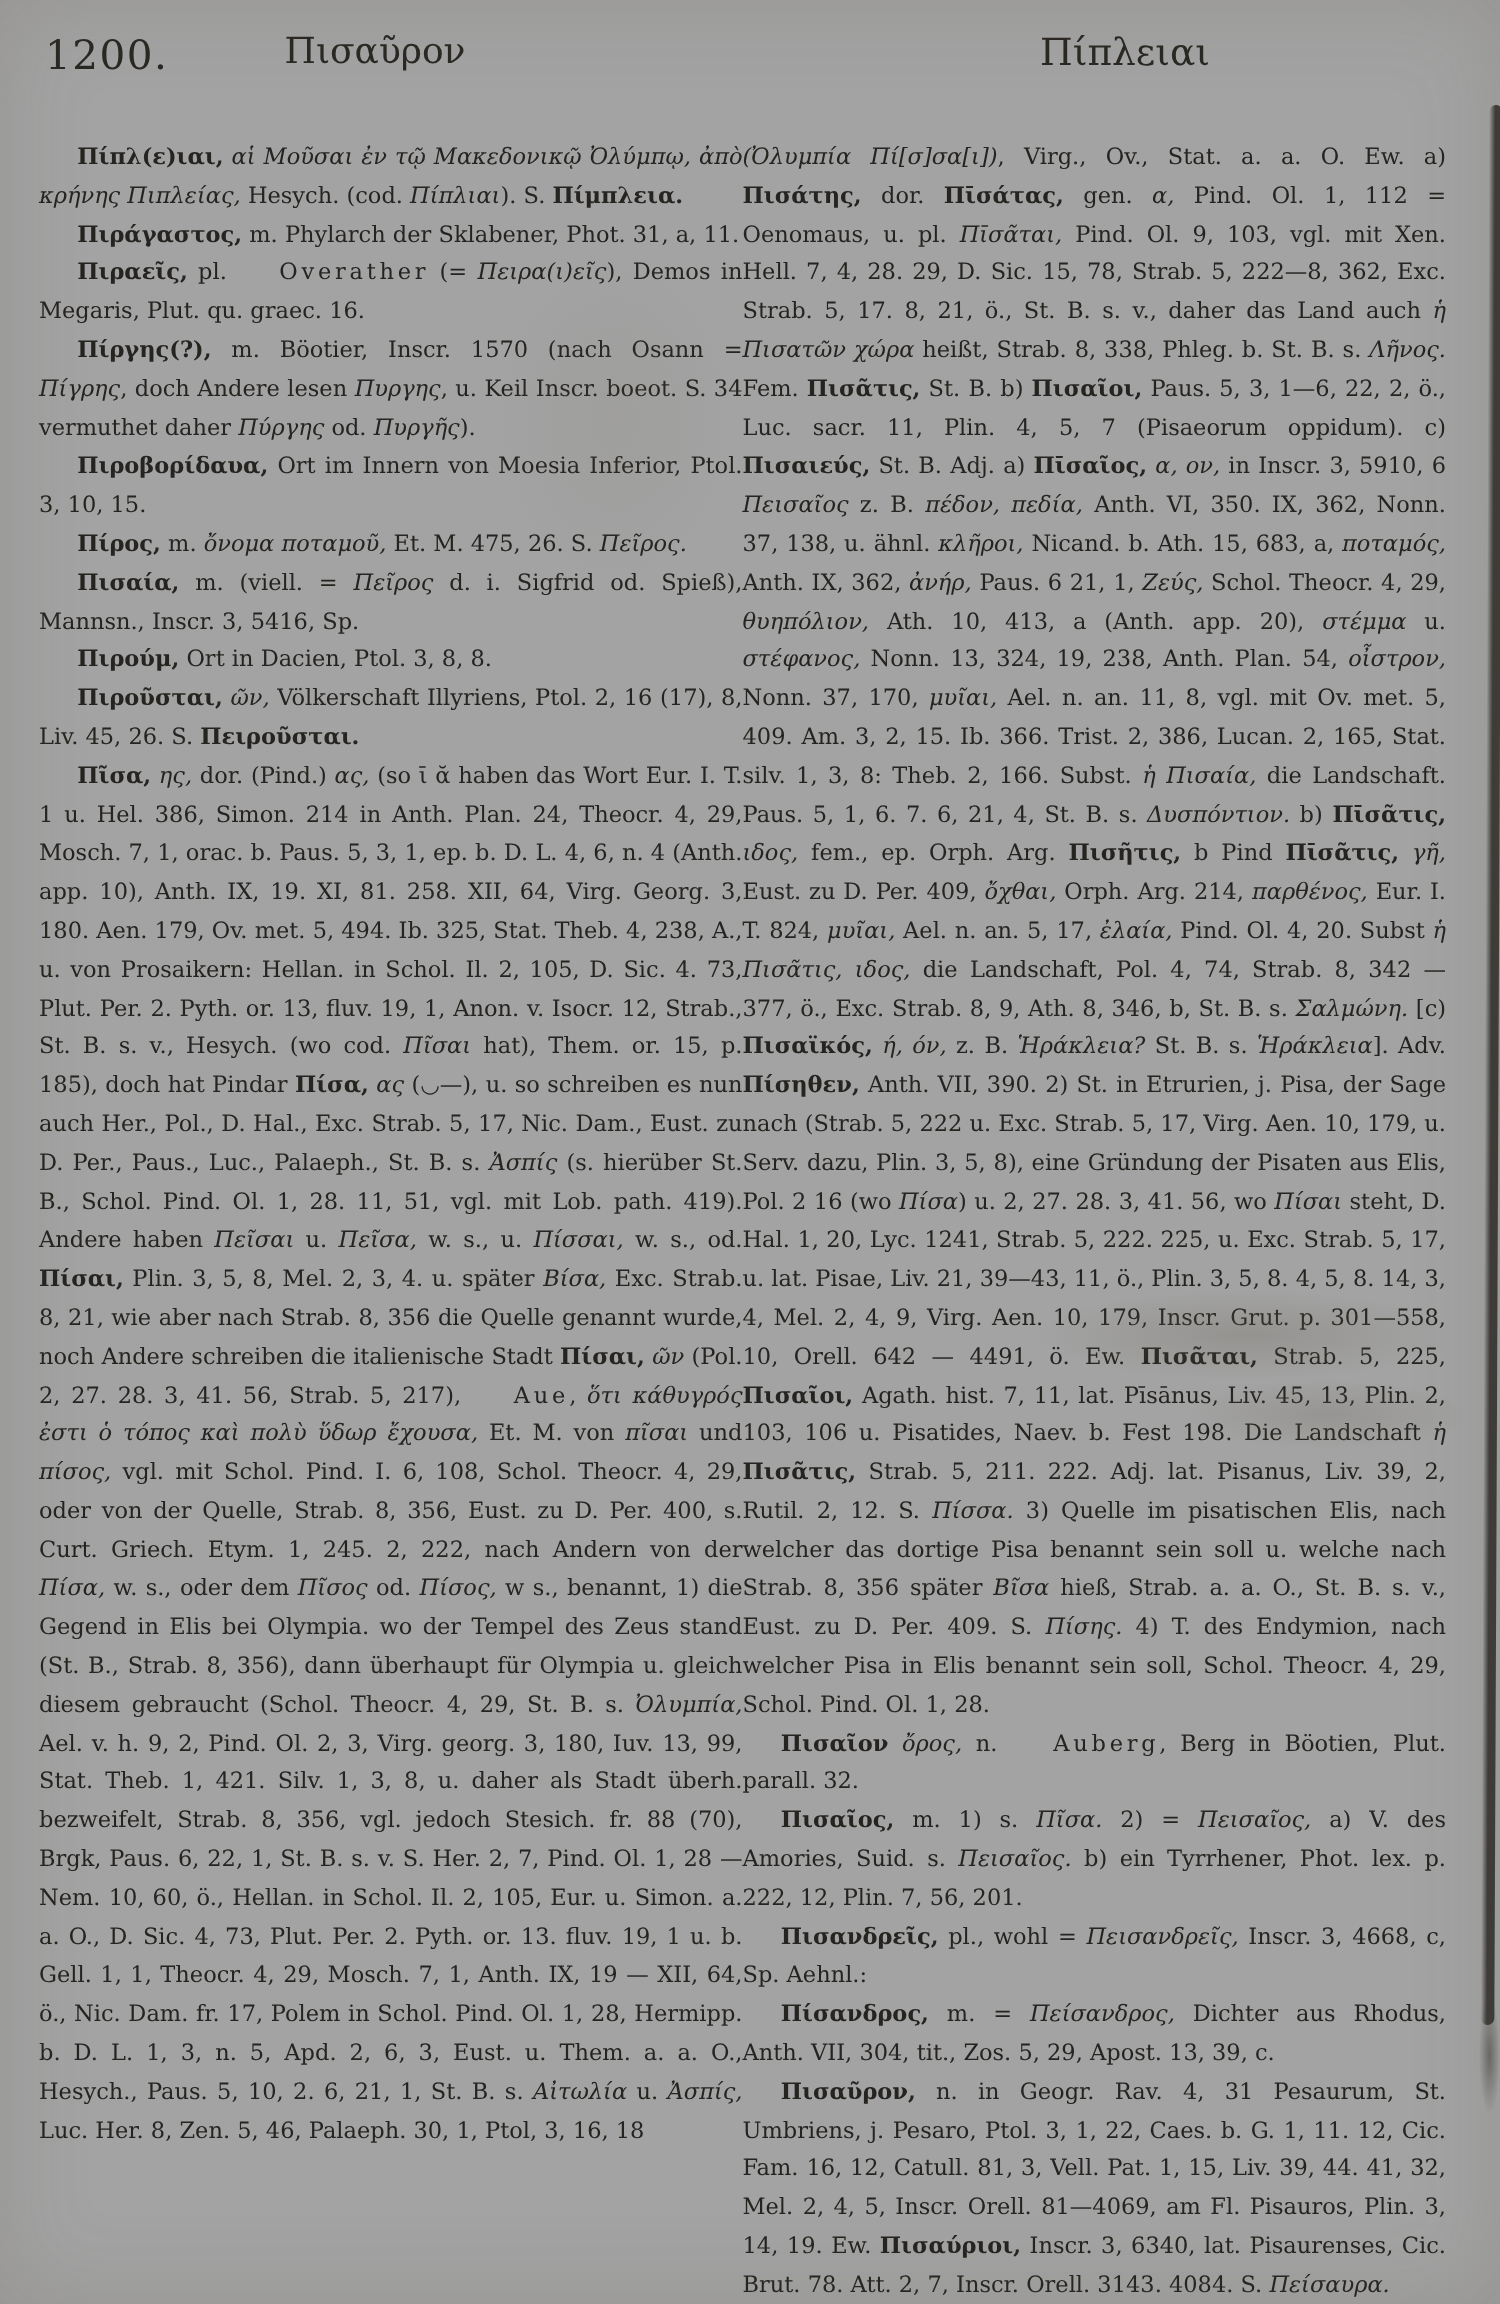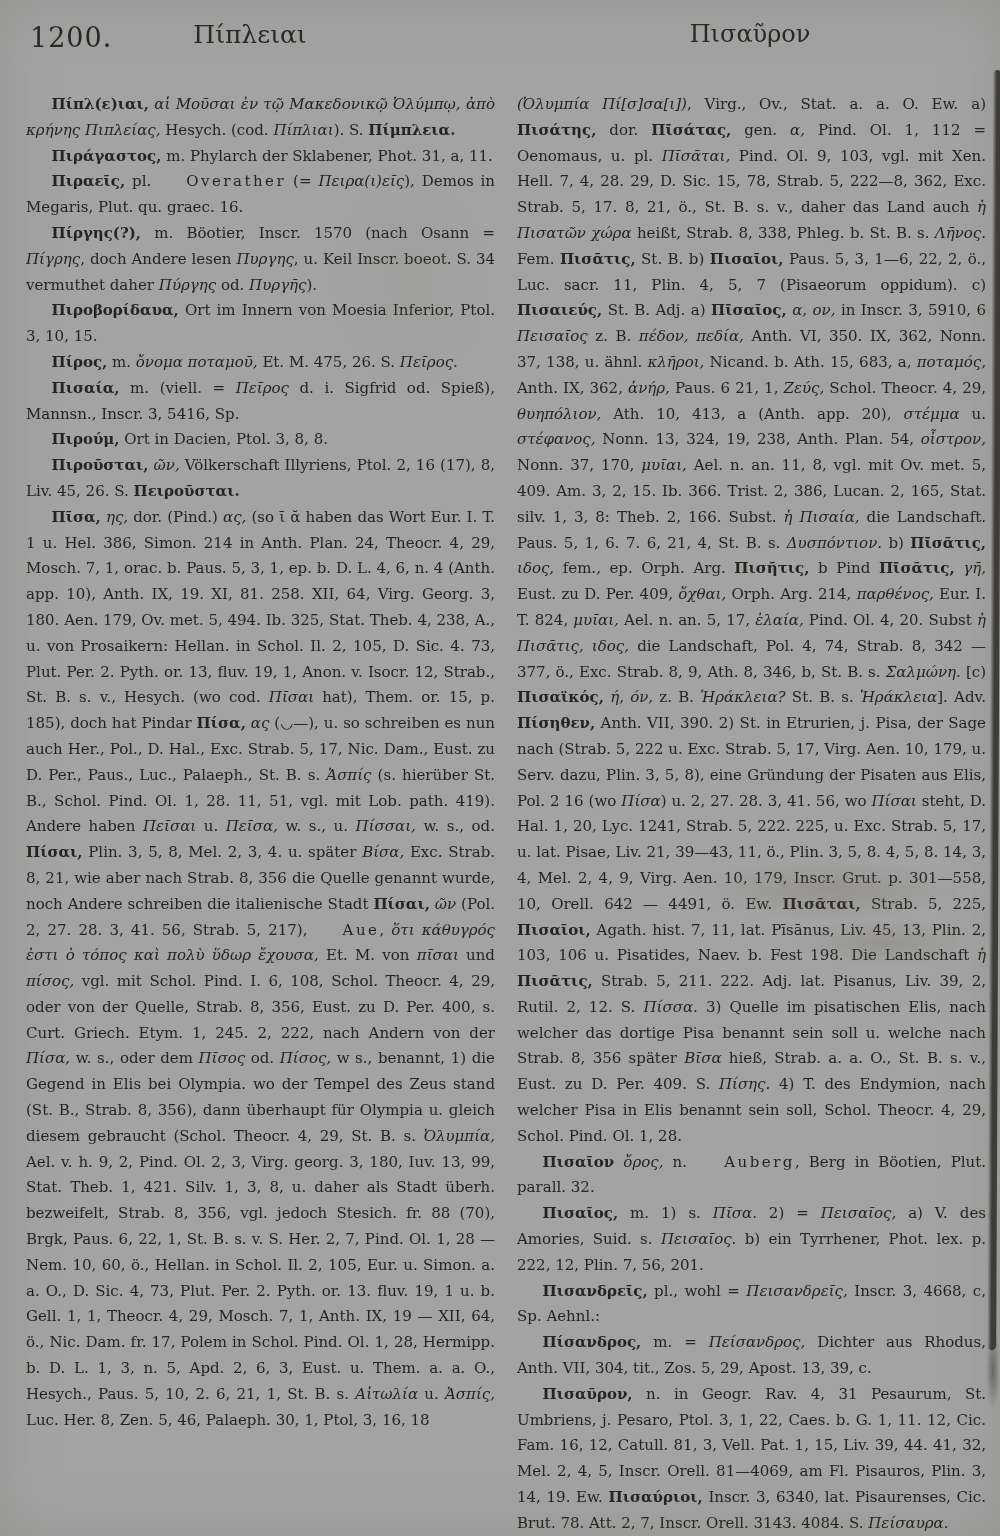--- a/index.html
+++ b/index.html
@@ -21,21 +21,21 @@
   }
   .header { position:relative; height:66px; padding-top:20px; }
   .page-number {
     position:absolute; left:30px; top:22px;
     font-size:27px; letter-spacing:1px; color:#2a2823;
   }
   .running-heads { display:flex; }
   .running-head { flex:1; text-align:center; font-size:25px; color:#2a2823; }
   .running-head.right { font-size:24px; }
   .columns {
-    display:flex; gap:22px;
+    display:flex; 
     padding:6px 14px 0 26px;
   }
   .col {
     width:469px;
     font-size:15px;
     line-height:25.8px;
     text-align:justify;
     color:#262420;
   }
   p.entry { margin:0; text-indent:1.7em; }
@@ -69,22 +69,22 @@
   }
 </style>
 </head>
 <body>
 
 <div class="page">
 
   <div class="header">
     <span class="page-number">1200.</span>
     <div class="running-heads">
+      <span class="running-head right">Πισαῦρον</span>
       <span class="running-head left">Πίπλειαι</span>
-      <span class="running-head right">Πισαῦρον</span>
     </div>
   </div>
 
   <div class="columns">
     <div class="col">
         <p class="entry"><span class="seg-b">Πίπλ(ε)ιαι,</span><span class="seg-i"> αἱ Μοῦσαι ἐν τῷ Μακεδονικῷ Ὀλύμπῳ, ἀπὸ κρήνης Πιπλείας,</span><span class="seg-n"> Hesych. (cod. </span><span class="seg-i">Πίπλιαι</span><span class="seg-n">). S. </span><span class="seg-b">Πίμπλεια.</span></p>
         <p class="entry"><span class="seg-b">Πιράγαστος,</span><span class="seg-n"> m. Phylarch der Sklabener, Phot. 31, a, 11.</span></p>
         <p class="entry"><span class="seg-b">Πιραεῖς,</span><span class="seg-n"> pl. </span><span class="seg-s">Overather</span><span class="seg-n"> (= </span><span class="seg-i">Πειρα(ι)εῖς</span><span class="seg-n">), Demos in Megaris, Plut. qu. graec. 16.</span></p>
         <p class="entry"><span class="seg-b">Πίργης(?),</span><span class="seg-n"> m. Böotier, Inscr. 1570 (nach Osann = </span><span class="seg-i">Πίγρης</span><span class="seg-n">, doch Andere lesen </span><span class="seg-i">Πυργης</span><span class="seg-n">, u. Keil Inscr. boeot. S. 34 vermuthet daher </span><span class="seg-i">Πύργης</span><span class="seg-n"> od. </span><span class="seg-i">Πυργῆς</span><span class="seg-n">).</span></p>
         <p class="entry"><span class="seg-b">Πιροβορίδαυα,</span><span class="seg-n"> Ort im Innern von Moesia Inferior, Ptol. 3, 10, 15.</span></p>

